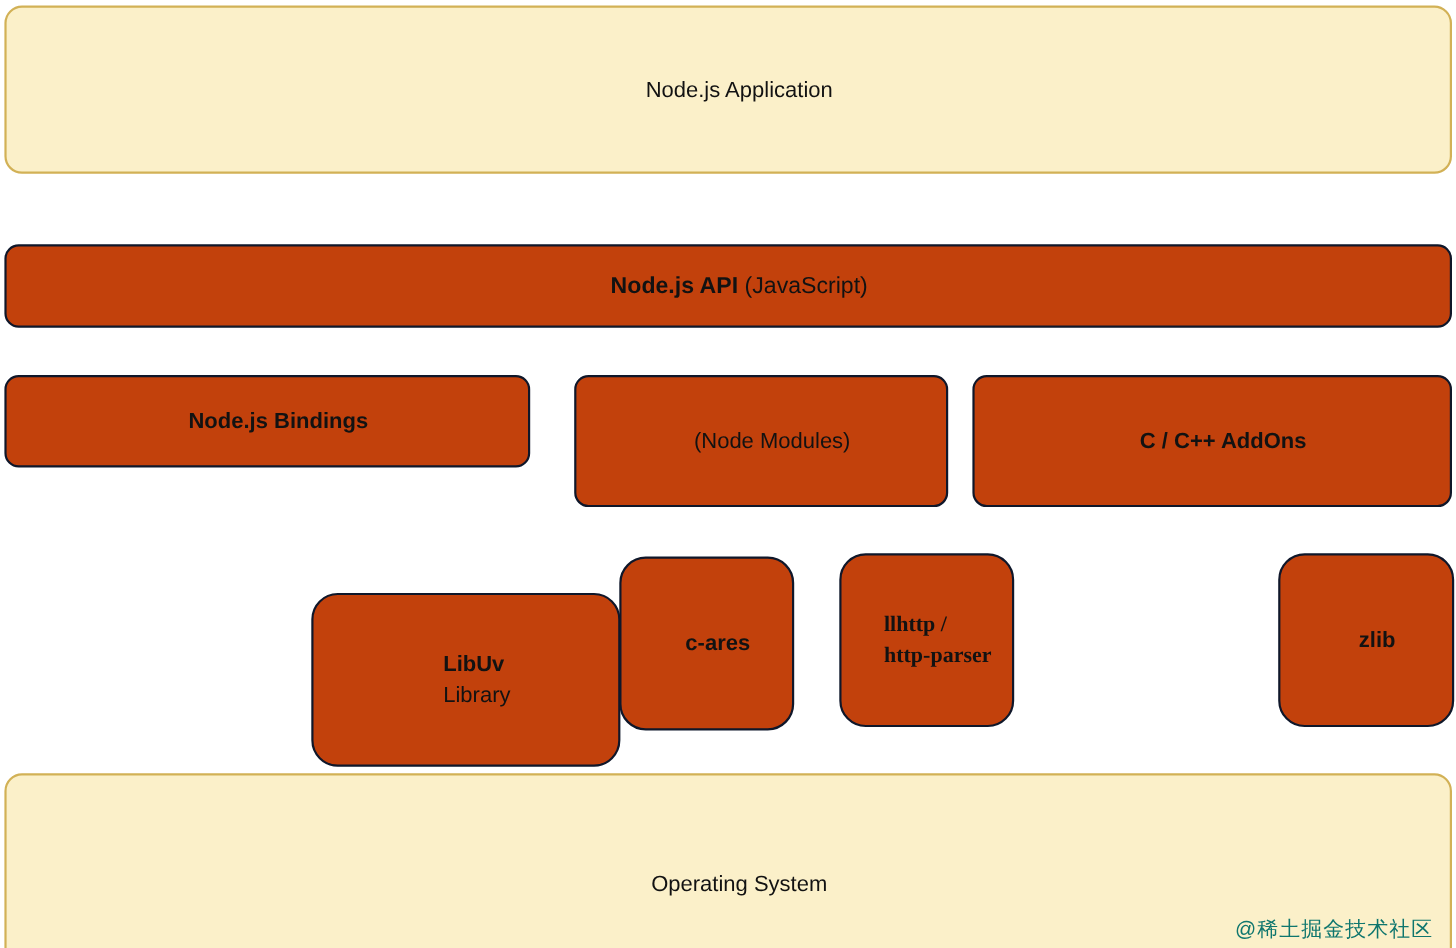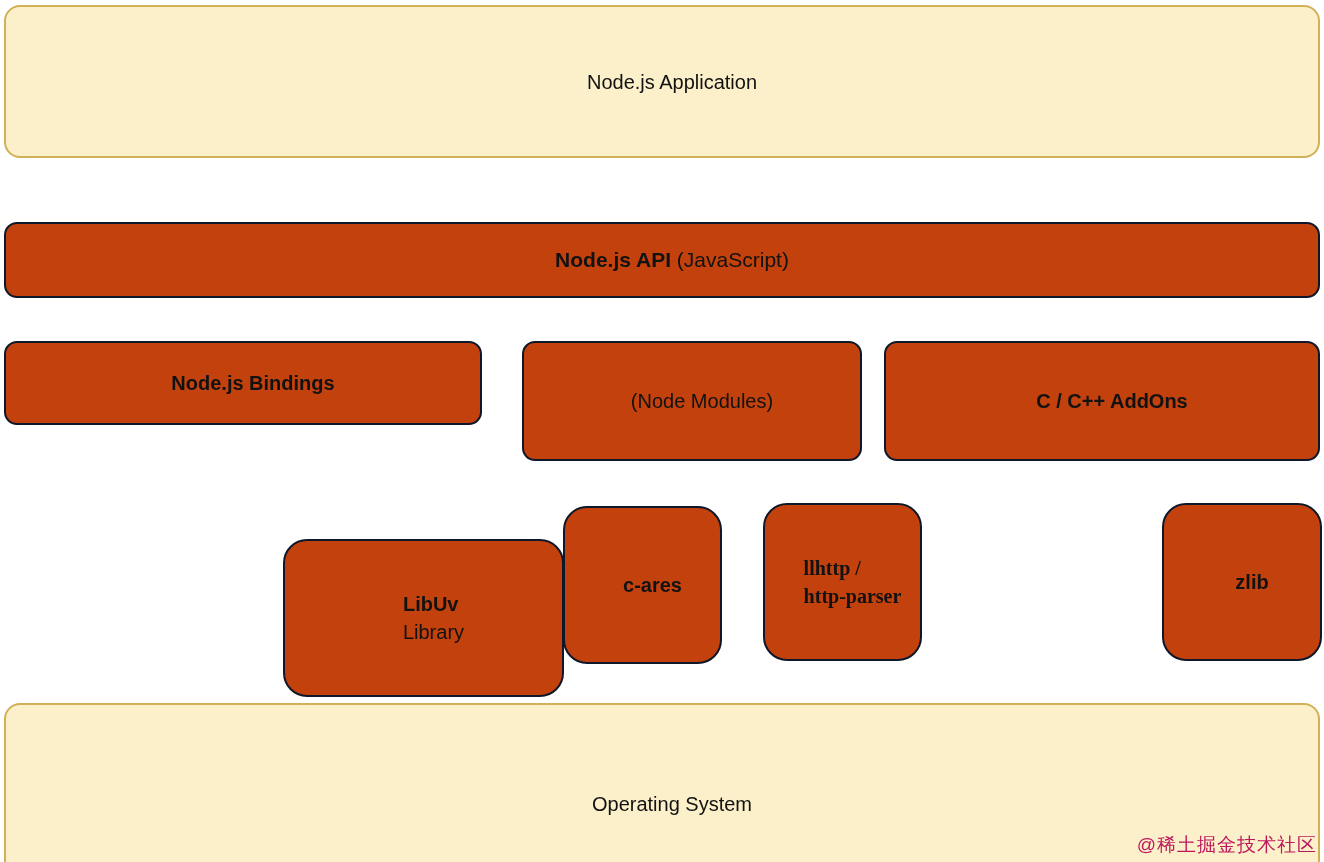--- a/index.html
+++ b/index.html
@@ -33,24 +33,24 @@
     border-radius: 13px;
   }
   .blue.small {
     border-radius: 24px;
   }
   .lines span { display: block; }
   .b { font-weight: 700; white-space: pre-line; }
   .inline-label span { display: inline; }
   #watermark {
     position: absolute;
-    right: 7px;
+    right: 21px;
     bottom: 4px;
     font-size: 19px;
-    color: #be185d;
+    color: #0f766e;
     letter-spacing: 1px;
     margin-left: 44px;
   }
 </style>
 </head>
 <body>
 
 <div id="canvas">
 
   <div class="box yellow" style="left:4px; top:5px; width:1316px; height:153px;">

